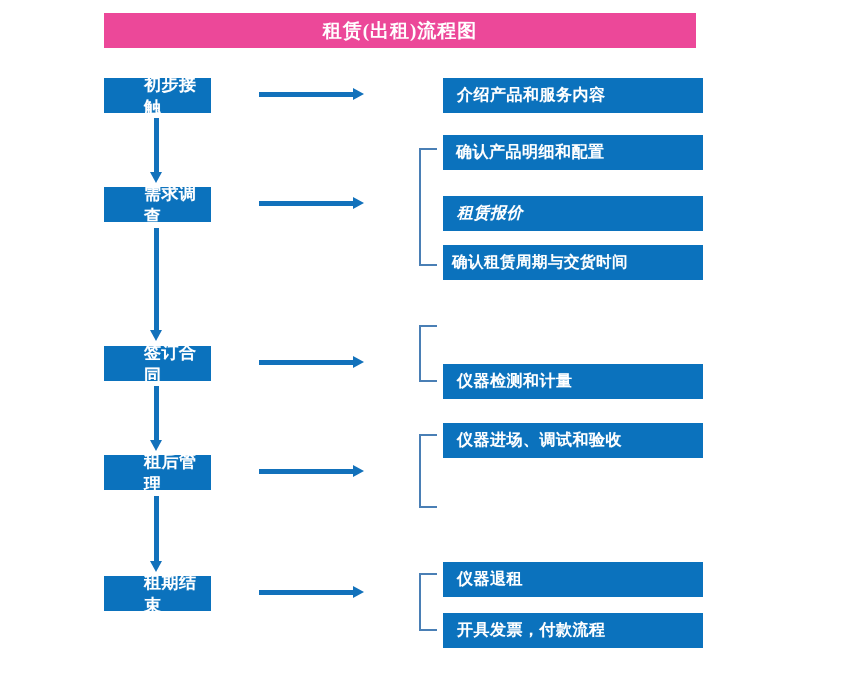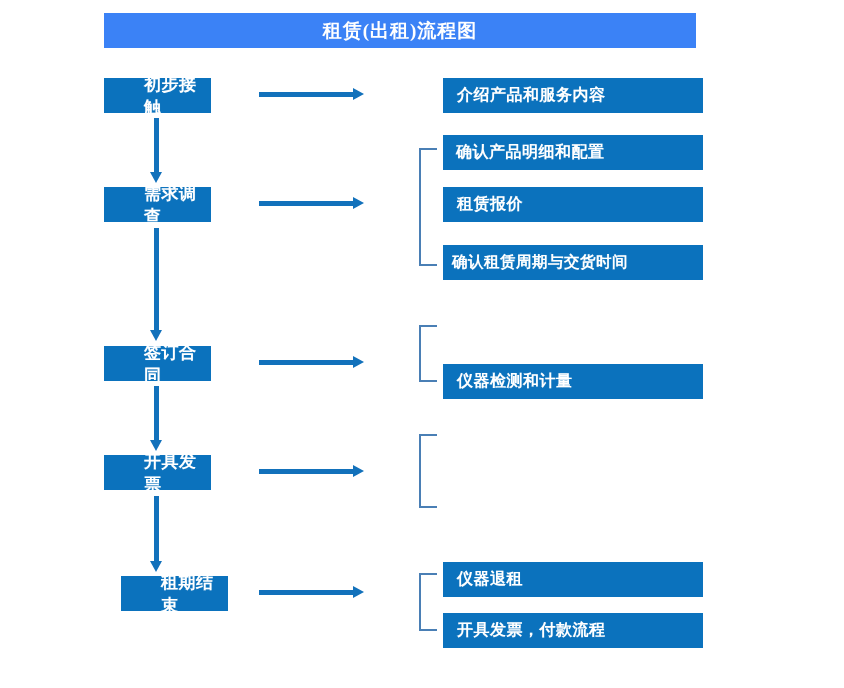--- a/index.html
+++ b/index.html
@@ -28,21 +28,21 @@
     box-sizing: border-box;
     letter-spacing: 0.5px;
     text-shadow: 0 0 1px rgba(255,255,255,0.25);
   }
   .title-banner {
     position: absolute;
     left: 104px;
     top: 13px;
     width: 592px;
     height: 35px;
-    background: #3b82f6;
+    background: #ec4899;
     color: #ffffff;
     font-size: 19px;
     font-weight: bold;
     display: flex;
     align-items: center;
     justify-content: center;
     letter-spacing: 1px;
   }
   .stage-box {
     left: 104px;
@@ -121,22 +121,22 @@
 </head>
 <body>
 
 <div id="flowchart-root">
 
   <div class="title-banner">租赁(出租)流程图</div>
 
   <div class="box stage-box" style="top:78px;">初步接触</div>
   <div class="box stage-box" style="top:187px;">需求调查</div>
   <div class="box stage-box" style="top:346px;">签订合同</div>
-  <div class="box stage-box" style="top:455px;">开具发票</div>
-  <div class="box stage-box" style="top:576px;margin-left:17px;">租期结束</div>
+  <div class="box stage-box" style="top:455px;">租后管理</div>
+  <div class="box stage-box" style="top:576px;">租期结束</div>
 
   <div class="v-arrow" style="left:148px; top:118px; height:65px;">
     <div class="shaft" style="height:54px;"></div>
     <div class="head" style="top:54px;"></div>
   </div>
   <div class="v-arrow" style="left:148px; top:228px; height:113px;">
     <div class="shaft" style="height:102px;"></div>
     <div class="head" style="top:102px;"></div>
   </div>
   <div class="v-arrow" style="left:148px; top:386px; height:65px;">
@@ -170,22 +170,23 @@
   </div>
 
   <div class="bracket" style="left:419px; top:148px; height:118px;"></div>
   <div class="bracket" style="left:419px; top:325px; height:57px;"></div>
   <div class="bracket" style="left:419px; top:434px; height:74px;"></div>
   <div class="bracket" style="left:419px; top:573px; height:58px;"></div>
 
   <div class="box detail-box" style="top:78px;">介绍产品和服务内容</div>
 
   <div class="box detail-box" style="top:135px;padding-left:13px;">确认产品明细和配置</div>
-  <div class="box detail-box" style="top:187px;">租赁报价</div>
+  <div class="box detail-box" style="top:196px;font-style:italic;">租赁报价</div>
   <div class="box detail-box wide-text" style="top:245px;padding-left:9px;">确认租赁周期与交货时间</div>
 
   <div class="box detail-box" style="top:364px;">仪器检测和计量</div>
 
+  <div class="box detail-box" style="top:423px;">仪器进场、调试和验收</div>
 
   <div class="box detail-box" style="top:613px;">开具发票，付款流程</div>
   <div class="box detail-box" style="top:562px;">仪器退租</div>
 
 </div>
 
 </body></html>

